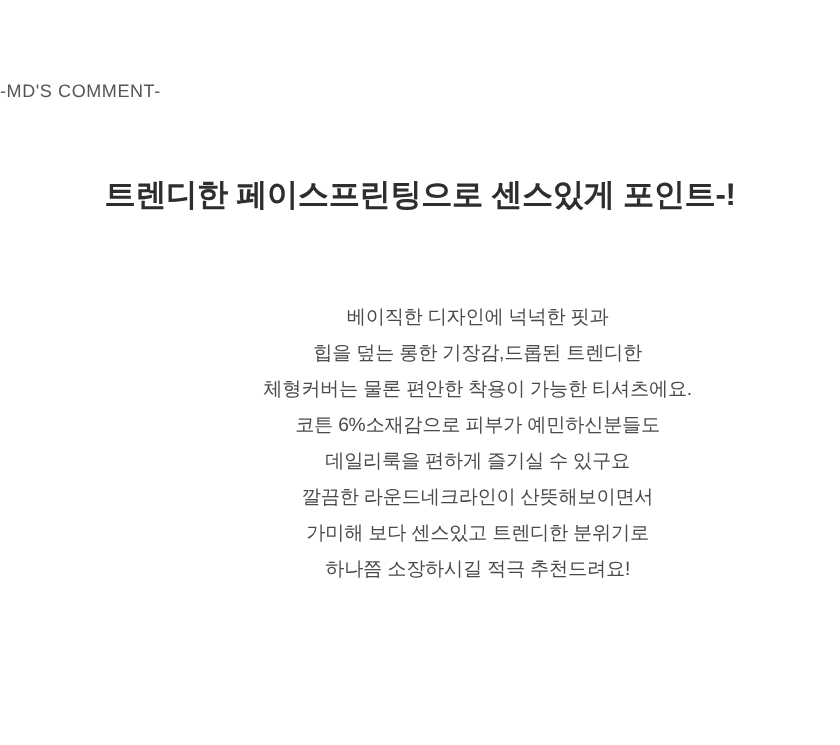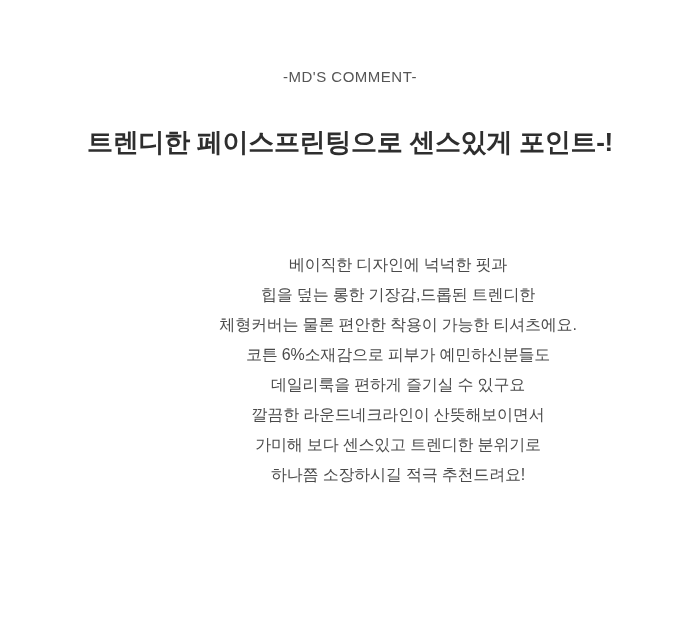--- a/index.html
+++ b/index.html
@@ -19,29 +19,29 @@
     width: 700px;
     height: 621px;
     box-sizing: border-box;
     overflow: hidden;
   }
   .md-label {
     position: absolute;
     top: 68px;
     left: 0;
     width: 700px;
-    text-align: center;
+    text-align: left;
     font-size: 15px;
     letter-spacing: 0.5px;
     color: #555555;
     font-weight: 400;
   }
   .headline {
     position: absolute;
-    top: 108px;
+    top: 128px;
     left: 0;
     width: 700px;
     text-align: center;
     font-size: 26px;
     font-weight: bold;
     color: #2e2e2e;
     letter-spacing: -0.3px;
   }
   .body-copy {
     position: absolute;

